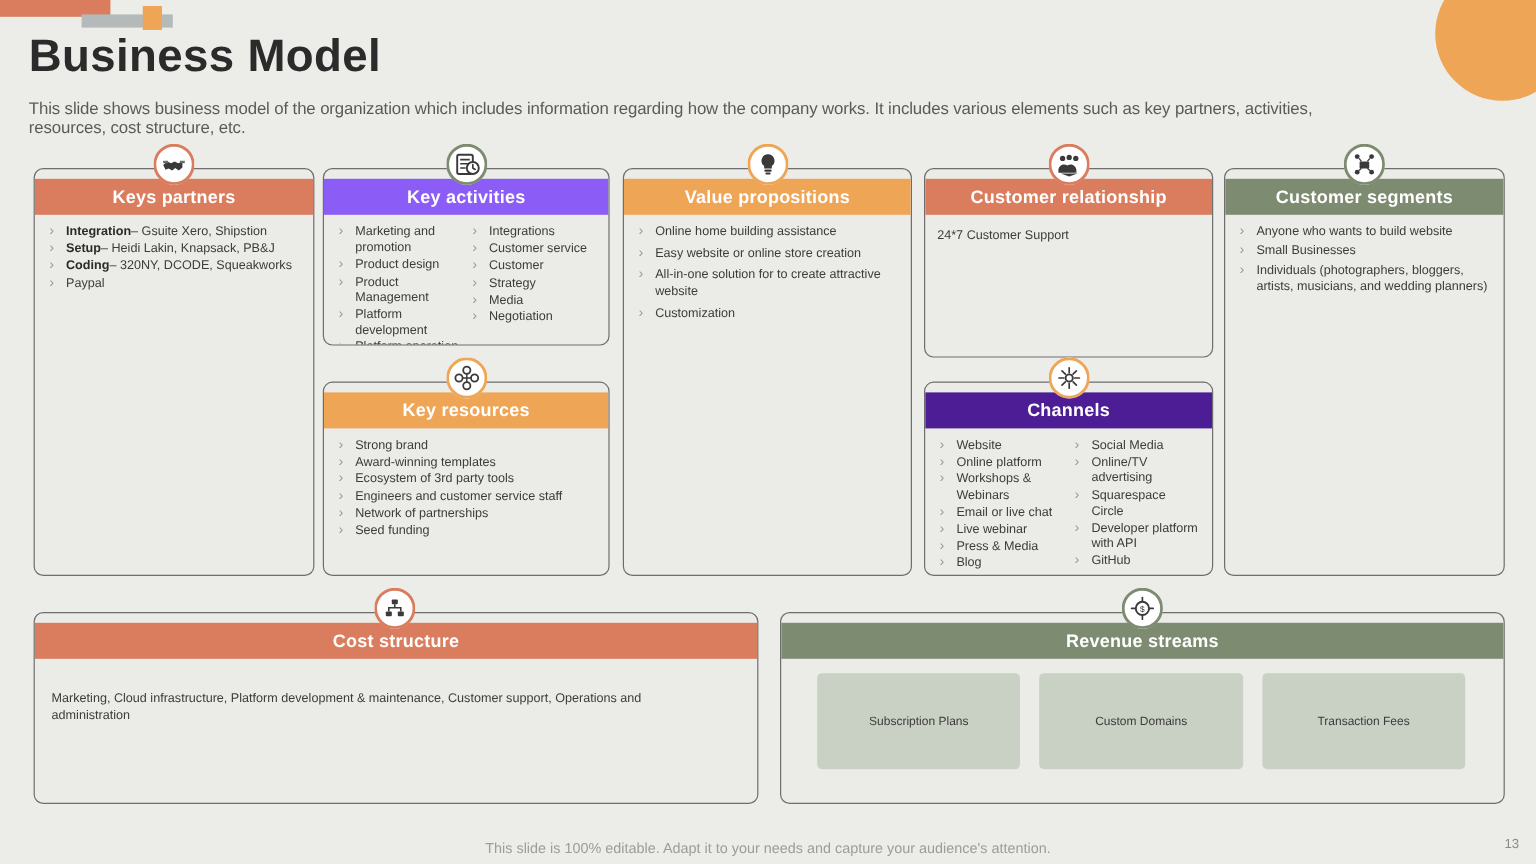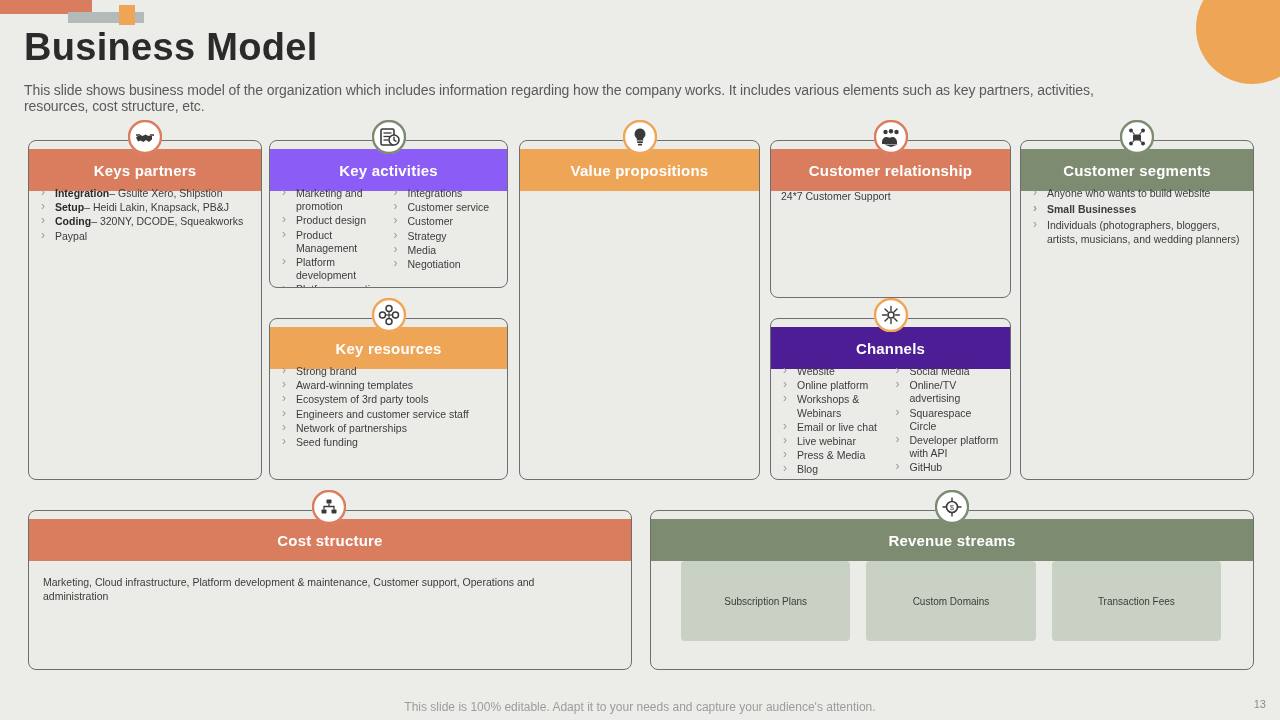--- a/index.html
+++ b/index.html
@@ -71,21 +71,21 @@
   }
   .card-inner {
     position: absolute;
     inset: 0;
     border-radius: 7px;
     overflow: hidden;
   }
   .card-header {
     position: absolute;
     left: 0; right: 0; top: 8px;
-    height: 42px;
+    height: 30px;
     display: flex;
     align-items: center;
     justify-content: center;
     color: #FFFFFF;
     font-size: 15px;
     font-weight: bold;
     letter-spacing: 0.2px;
   }
   .card-body {
     position: absolute;
@@ -281,20 +281,28 @@
   <div class="icon-badge">
     <svg width="34" height="34" viewBox="0 0 34 34">
       <circle cx="17" cy="17" r="16" fill="#fff" stroke="#EFA556" stroke-width="2.4"></circle>
       <path d="M17 8.5a5.5 5.5 0 0 0-3.2 9.9v2.1h6.4v-2.1A5.5 5.5 0 0 0 17 8.5z" fill="#3A3A3A"></path>
       <rect x="14" y="21.3" width="6" height="1.8" rx="0.8" fill="#3A3A3A"></rect>
       <rect x="14.8" y="23.8" width="4.4" height="1.6" rx="0.8" fill="#3A3A3A"></rect>
     </svg>
   </div>
   <div class="card-inner">
     <div class="card-header" style="background:#EFA556;">Value propositions</div>
+    <div class="card-body">
+      <ul class="blist" style="line-height:14px;">
+        <li style="margin-bottom:5px;">Online home building assistance</li>
+        <li style="margin-bottom:5px;">Easy website or online store creation</li>
+        <li style="margin-bottom:5px;">All-in-one solution for to create attractive website</li>
+        <li>Customization</li>
+      </ul>
+    </div>
   </div>
 </div>
 
 <div class="card" style="left:770px; top:140px; width:241px; height:158px;">
   <div class="icon-badge">
     <svg width="34" height="34" viewBox="0 0 34 34">
       <circle cx="17" cy="17" r="16" fill="#fff" stroke="#DA7D5E" stroke-width="2.4"></circle>
       <circle cx="11.5" cy="12" r="2.2" fill="#3A3A3A"></circle>
       <circle cx="17" cy="11.2" r="2.2" fill="#3A3A3A"></circle>
       <circle cx="22.5" cy="12" r="2.2" fill="#3A3A3A"></circle>
@@ -365,21 +373,21 @@
         <line x1="12.5" y1="22" x2="14.5" y2="20.2"></line>
         <line x1="21.5" y1="22" x2="19.5" y2="20.2"></line>
       </g>
     </svg>
   </div>
   <div class="card-inner">
     <div class="card-header" style="background:#7D8B70;">Customer segments</div>
     <div class="card-body">
       <ul class="blist" style="line-height:14px;">
         <li style="margin-bottom:3px;">Anyone who wants to build website</li>
-        <li style="margin-bottom:3px;font-weight:bold;">Small Businesses</li>
+        <li style="margin-bottom:3px;">Small Businesses</li>
         <li>Individuals (photographers, bloggers, artists, musicians, and wedding planners)</li>
       </ul>
     </div>
   </div>
 </div>
 
 <div class="card" style="left:28px; top:510px; width:604px; height:160px;">
   <div class="icon-badge" style="left:300px;">
     <svg width="34" height="34" viewBox="0 0 34 34">
       <circle cx="17" cy="17" r="16" fill="#fff" stroke="#DA7D5E" stroke-width="2.4"></circle>

